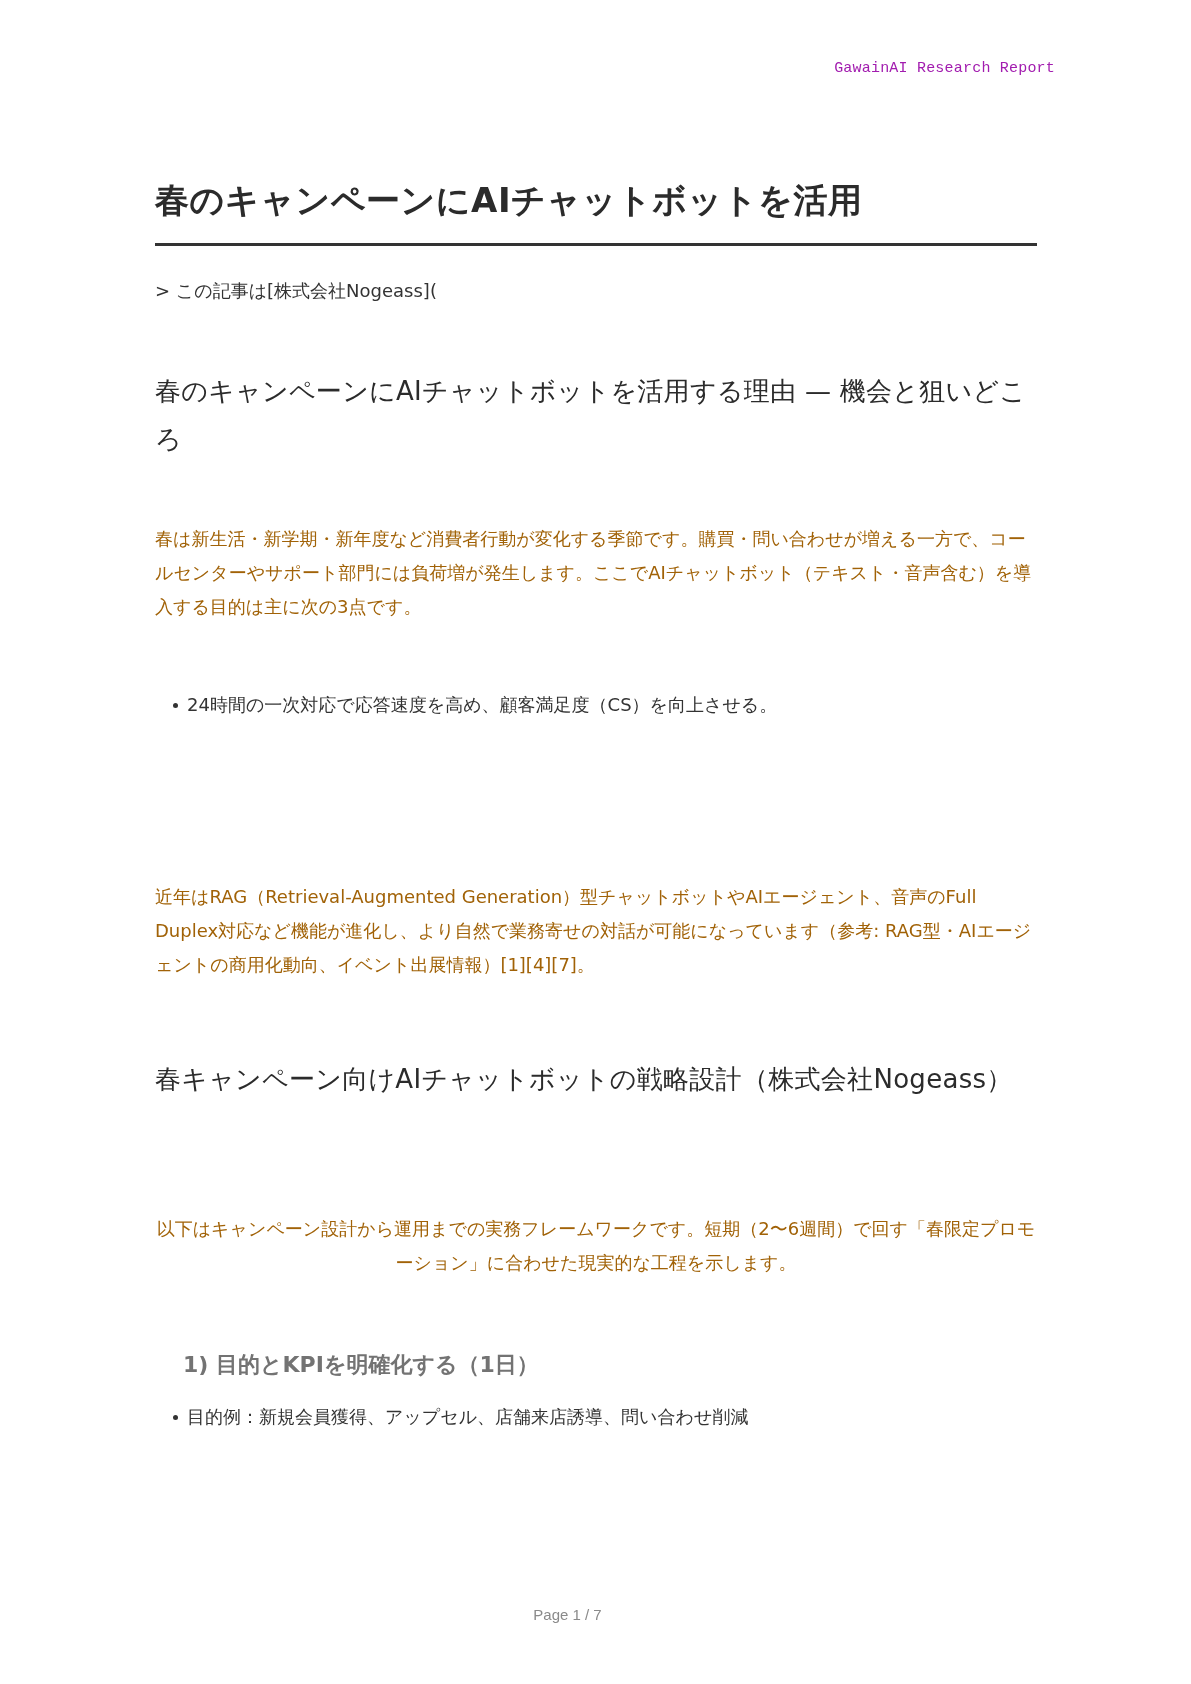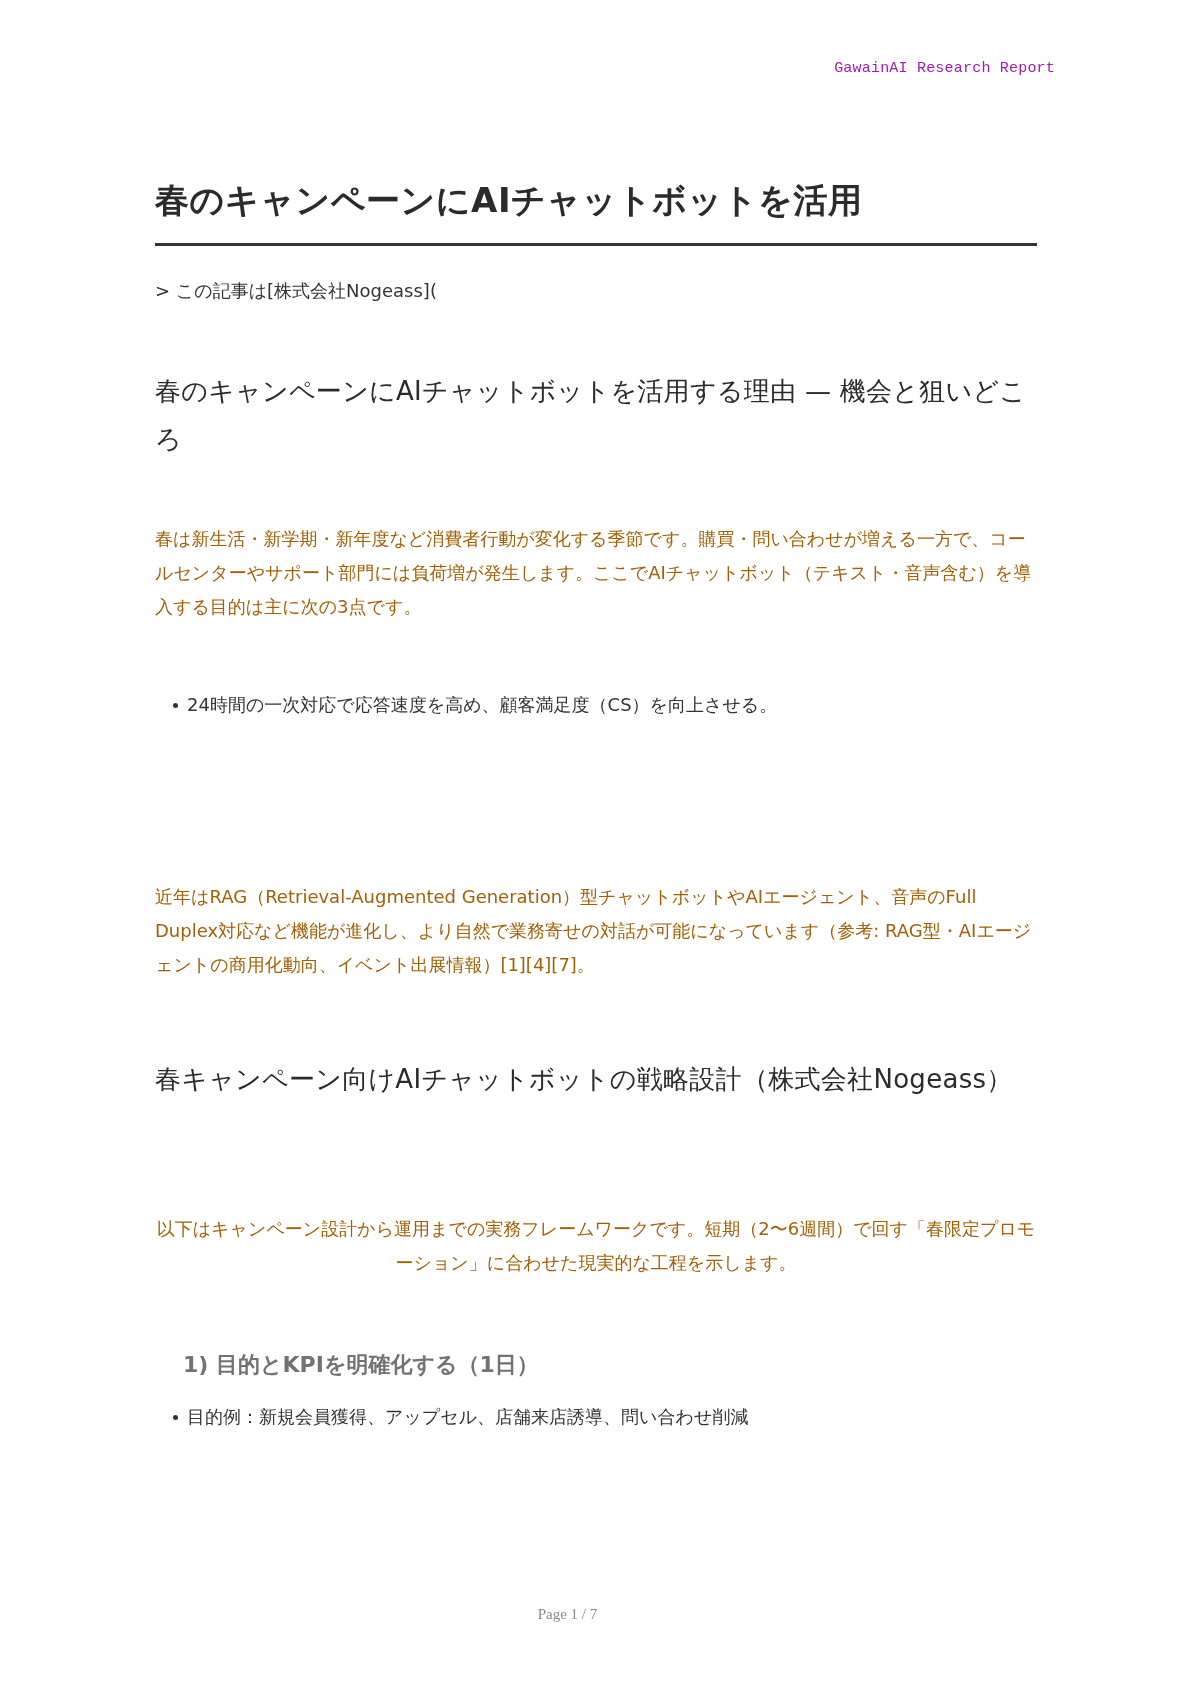--- a/index.html
+++ b/index.html
@@ -108,21 +108,21 @@
       color: #737373;
       white-space: nowrap;
       margin-left: 28px;
     }
     .footer-page {
       position: absolute;
       top: 1606px;
       left: 0;
       width: 1135px;
       text-align: center;
-      font-family: Liberation Serif, serif;
+      font-family: Liberation Sans, sans-serif;
       font-size: 15px;
       color: #8a8a8a;
     }
   </style>
 </head>
 <body>
 
 <div class="header-brand">GawainAI Research Report</div>
 
 <div class="page">

